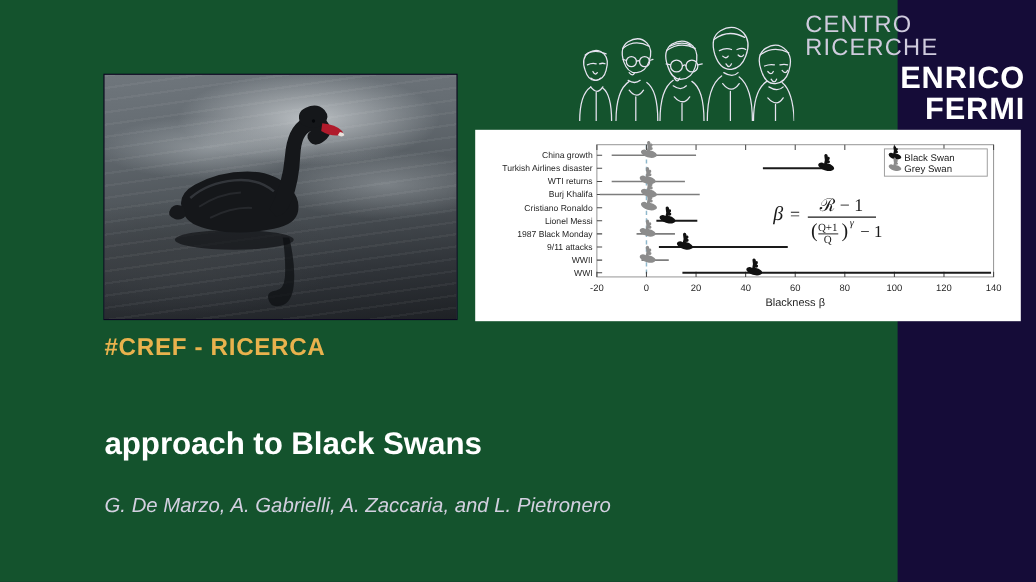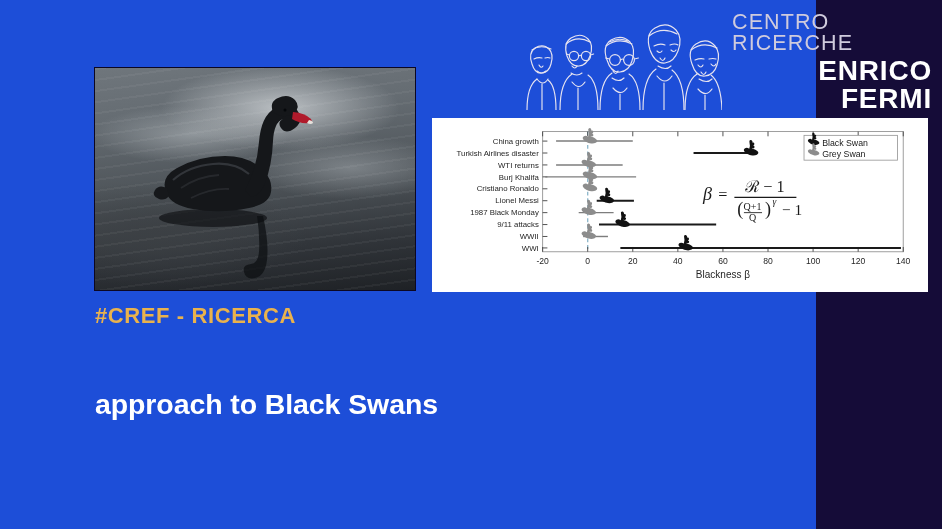--- a/index.html
+++ b/index.html
@@ -5,21 +5,21 @@
   * { box-sizing: border-box; margin: 0; padding: 0; }
   html, body {
     width: 942px; height: 529px;
     background: #150c38;
     font-family: "Liberation Sans", sans-serif;
     overflow: hidden;
   }
   #slide {
     position: relative;
     width: 816px; height: 529px;
-    background: #1d4ed8;
+    background: #14532d;
   }
 
   
   #logo { position: absolute; left: 512px; top: 14px; width: 420px; height: 96px; display: flex; align-items: center; }
   #logo-faces { width: 210px; height: 96px; flex: 0 0 210px; }
   #logo-text { margin-left: 10px; display: flex; flex-direction: column; justify-content: center; line-height: 1; }
   #logo-line1 { color: #cfcbdd; font-size: 21.5px; letter-spacing: 1.1px; font-weight: 400; }
   #logo-line2 { color: #ffffff; font-size: 28px; letter-spacing: 0.8px; font-weight: 700; margin-top: 2px; text-align: right; }
 
   
@@ -309,14 +309,15 @@
     </div>
   </div>
 
   <div id="kicker">#CREF - RICERCA</div>
 
   <div id="title">
     <br>
     <span>approach to Black Swans</span>
   </div>
 
+  <div id="authors">G. De Marzo, A. Gabrielli, A. Zaccaria, and L. Pietronero</div>
 
 </div>
 
 </body></html>

